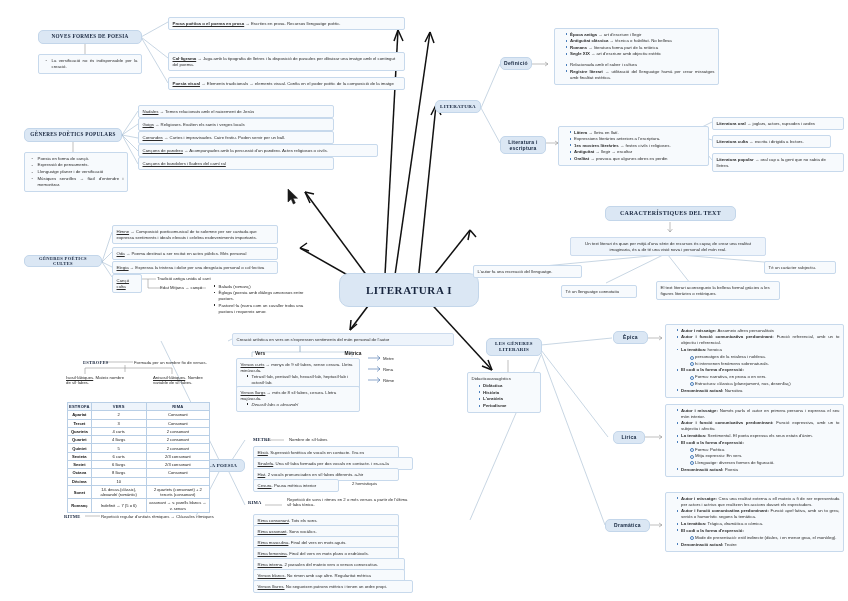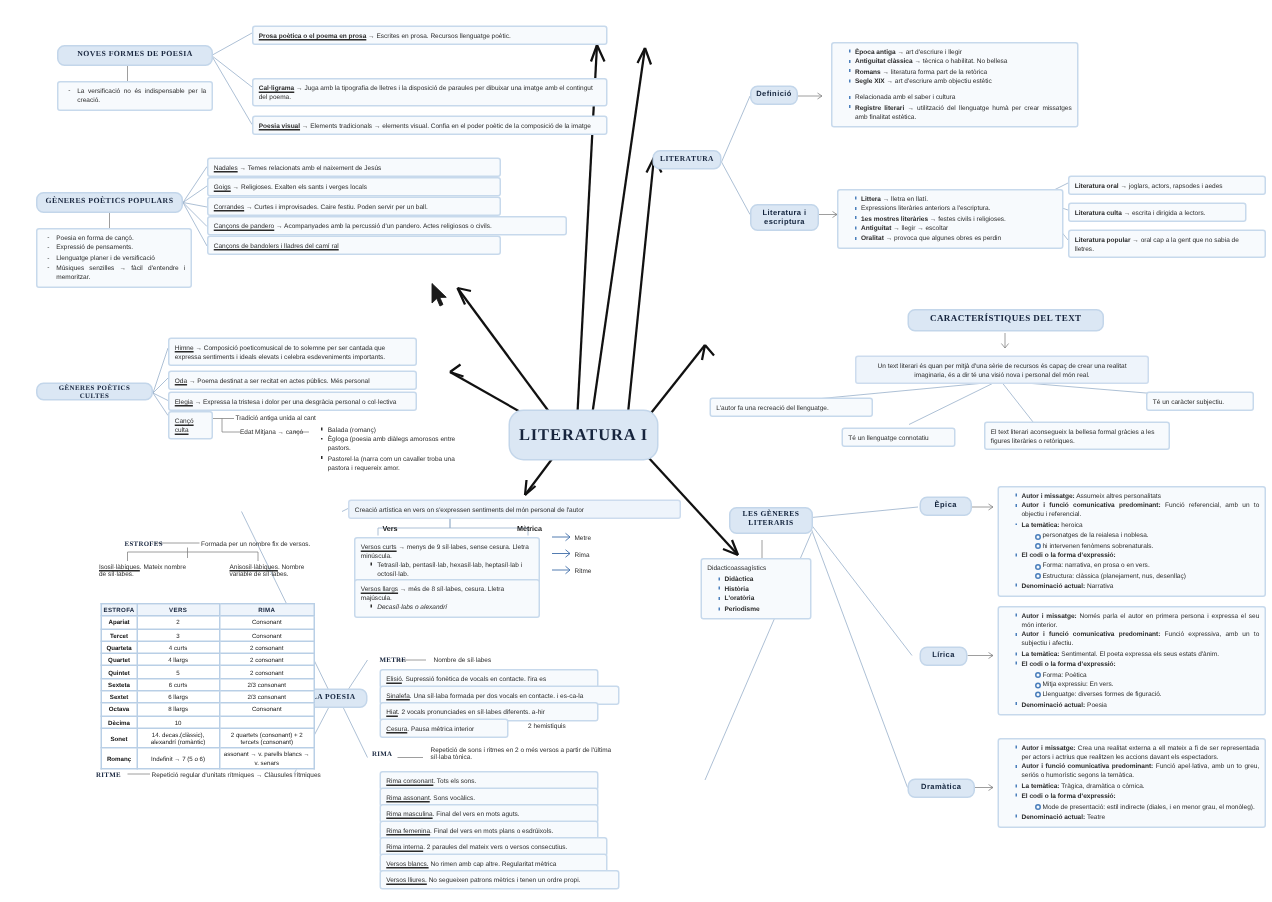--- a/index.html
+++ b/index.html
@@ -226,21 +226,21 @@
 <div class="node lbl-mini" style="left:157px;top:276px;">Tradició antiga unida al cant</div>
 <div class="node lbl-mini" style="left:160px;top:285px;">Edat Mitjana → cançó</div>
 <div class="node box noborder" style="left:204px;top:281px;width:104px;">
   <ul class="sq">
     <li>Balada (romanç)</li>
     <li>Ègloga (poesia amb diàlegs amorosos entre pastors.</li>
     <li>Pastorel·la (narra com un cavaller troba una pastora i requereix amor.</li>
   </ul>
 </div>
 
-<div class="node pill center" style="left:339px;top:273px;width:100px;height:34px;">LITERATURA I</div>
+<div class="node pill center" style="left:339px;top:273px;width:140px;height:34px;">LITERATURA I</div>
 
 <div class="node box tintbg" style="left:232px;top:333px;width:222px;">
   <span>Creació artística en vers on s'expressen sentiments del món personal de l'autor</span>
 </div>
 
 <div class="node" style="left:238px;top:351px;width:44px;text-align:center;font-size:4.8px;font-weight:bold;">
   <span>Vers</span>
 </div>
 <div class="node" style="left:332px;top:351px;width:42px;text-align:center;font-size:4.8px;font-weight:bold;">
   <span>Mètrica</span>

